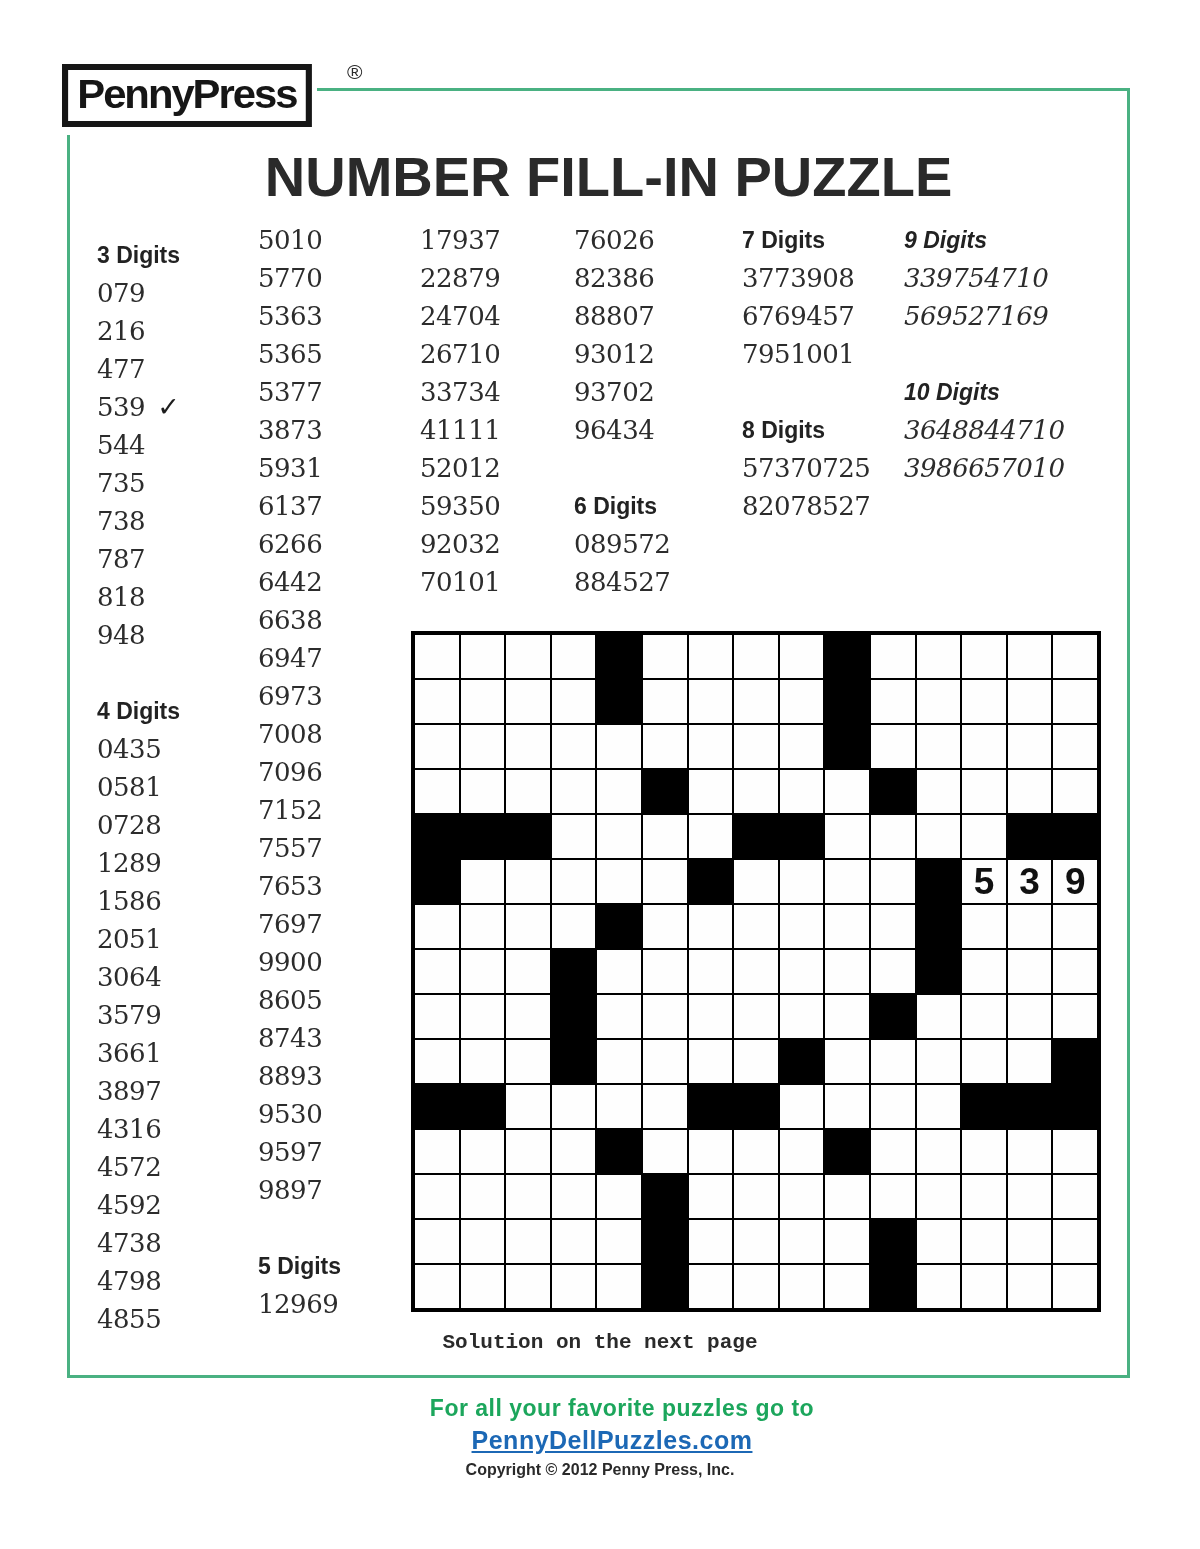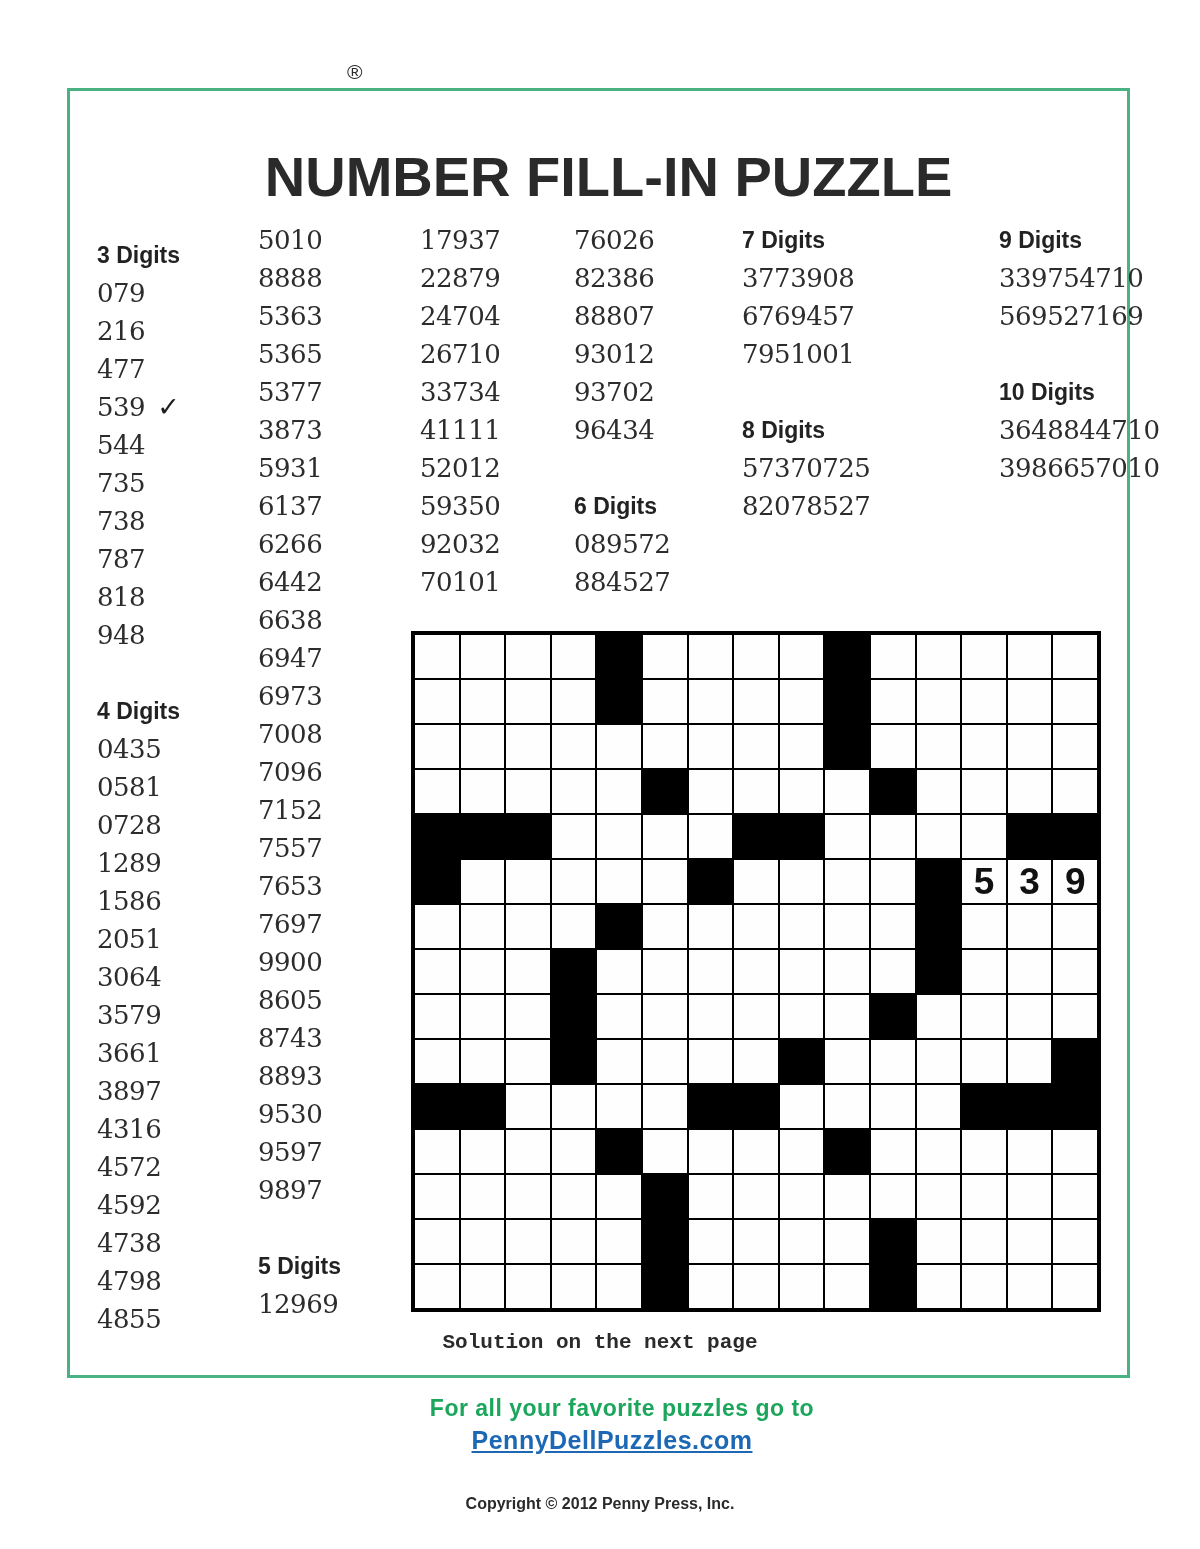--- a/index.html
+++ b/index.html
@@ -28,21 +28,21 @@
     position:absolute; left:0; top:144px; width:1200px; text-align:center;
     font-size:56px; font-weight:bold; letter-spacing:0px; color:#2a2a2a;padding-left:17px;
   }
   .lists { position:absolute; left:0; top:221px; width:1200px; }
   .listcol { position:absolute; top:0; white-space:nowrap; }
   .listcol:nth-child(1){ left:97px;margin-top:15px; }
   .listcol:nth-child(2){ left:258px; }
   .listcol:nth-child(3){ left:420px; }
   .listcol:nth-child(4){ left:574px; }
   .listcol:nth-child(5){ left:742px; }
-  .listcol:nth-child(6){ left:999px; }
+  .listcol:nth-child(6){ left:904px;font-style:italic; }
   .listrow { height:38px; line-height:38px; }
   .listrow.number {
     font-family:"DejaVu Serif", serif; font-size:26px; letter-spacing:-0.5px; color:#2c2c2c;
   }
   .listrow.header { font-size:23px; font-weight:bold; color:#222; }
   .check { font-family:"DejaVu Sans", sans-serif; font-size:27px; font-weight:bold;
     margin-left:12px; color:#1d1d1d; }
   .grid {
     position:absolute; left:411px; top:631px; width:690px; height:681px;
     border:3px solid #000; background:#fff;
@@ -64,30 +64,33 @@
   }
   .footer-link-line {
     position:absolute; left:12px; top:1426px; width:1200px; text-align:center;
   }
   .footer-link {
     font-size:25px; font-weight:bold; color:#1c68b5; text-decoration:underline;
     letter-spacing:0.5px;
   }
   .footer-copy {
     position:absolute; left:0; top:1461px; width:1200px; text-align:center;
-    font-size:16px; font-weight:bold; color:#2a2a2a;margin-top:34px;
+    font-size:16px; font-weight:bold; color:#2a2a2a;
   }
 </style>
 </head>
 <body>
 
 <div class="page">
 
   <div class="border-rect"></div>
 
+  <div class="logo-wrap">
+    <div class="logo-box">PennyPress</div>
+  </div>
   <div class="reg-mark">®</div>
 
   <div class="title">NUMBER FILL-IN PUZZLE</div>
 
   <div class="lists" id="lists">
       <div class="listcol">
         <div class="listrow header">3 Digits</div>
         <div class="listrow number">079</div>
         <div class="listrow number">216</div>
         <div class="listrow number">477</div>
@@ -112,21 +115,21 @@
         <div class="listrow number">3897</div>
         <div class="listrow number">4316</div>
         <div class="listrow number">4572</div>
         <div class="listrow number">4592</div>
         <div class="listrow number">4738</div>
         <div class="listrow number">4798</div>
         <div class="listrow number">4855</div>
       </div>
       <div class="listcol">
         <div class="listrow number">5010</div>
-        <div class="listrow number">8888</div>
+        <div class="listrow number">5770</div>
         <div class="listrow number">5363</div>
         <div class="listrow number">5365</div>
         <div class="listrow number">5377</div>
         <div class="listrow number">3873</div>
         <div class="listrow number">5931</div>
         <div class="listrow number">6137</div>
         <div class="listrow number">6266</div>
         <div class="listrow number">6442</div>
         <div class="listrow number">6638</div>
         <div class="listrow number">6947</div>

